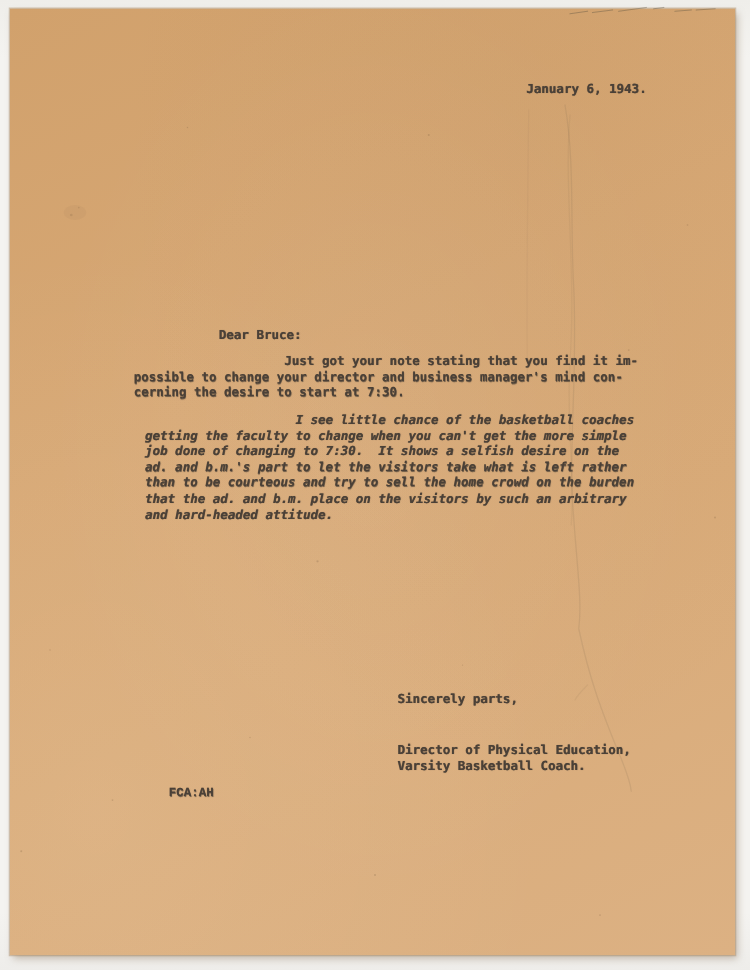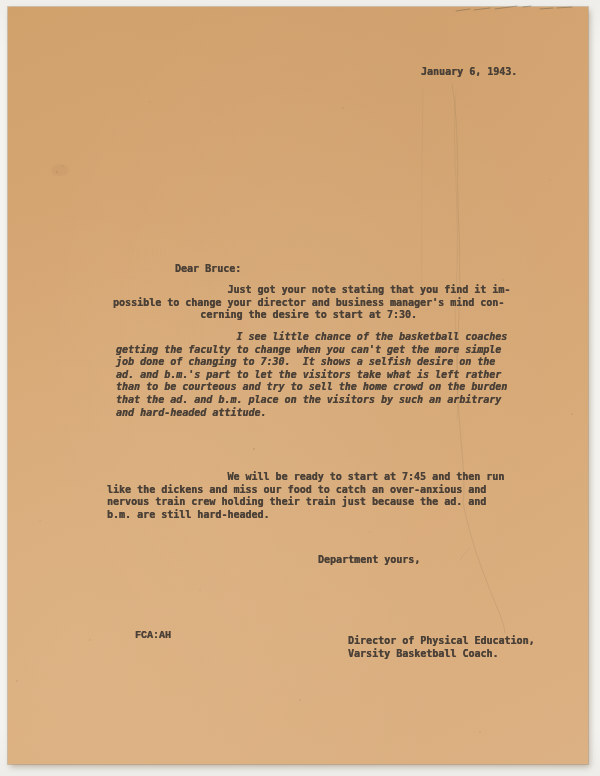--- a/index.html
+++ b/index.html
@@ -37,26 +37,26 @@
     color: #4a4037;
     letter-spacing: 0;
     text-shadow:
       0.3px 0.3px 0.6px rgba(74,64,55,0.75),
       -0.2px 0px 0.5px rgba(74,64,55,0.35);
   }
   
   .date-line        { left: 413px; top: 59px;  }
   .recipient        { left: 127px; top: 196px; }
   .salutation       { left: 127px; top: 256px; margin-left: 40px; }
-  .para-1           { left: 99px;  top: 277px; text-align: center; }
+  .para-1           { left: 99px;  top: 277px; }
   .para-2           { left: 108px;  top: 324px; font-style: italic; }
   .para-3           { left: 99px;  top: 421px; }
   .para-4           { left: 99px;  top: 464px; }
   .closing          { left: 310px; top: 547px; }
-  .signature        { left: 310px; top: 628px; margin-left: 30px; }
+  .signature        { left: 310px; top: 588px; }
   .initials         { left: 127px; top: 623px; font-family: Liberation Mono, monospace; }
   .overlay {
     position: absolute; inset: 0;
     pointer-events: none;
   }
 </style>
 </head>
 <body>
 
 <div class="scan-bg"></div>
@@ -74,26 +74,22 @@
 
   <div class="typed para-2">                    I see little chance of the basketball coaches
 getting the faculty to change when you can't get the more simple
 job done of changing to 7:30.  It shows a selfish desire on the
 ad. and b.m.'s part to let the visitors take what is left rather
 than to be courteous and try to sell the home crowd on the burden
 that the ad. and b.m. place on the visitors by such an arbitrary
 and hard-headed attitude.</div>
 
 
-  <div class="typed para-4">                    We will be ready to start at 7:45 and then run
-like the dickens and miss our food to catch an over-anxious and
-nervous train crew holding their train just because the ad. and
-b.m. are still hard-headed.</div>
 
-  <div class="typed closing">Department yours,</div>
+  <div class="typed closing">Sincerely parts,</div>
 
   <div class="typed signature">Director of Physical Education,
 Varsity Basketball Coach.</div>
 
   <div class="typed initials">FCA:AH</div>
 </div>
 
 <svg class="overlay" width="600" height="776" viewBox="0 0 600 776">
 
   <g fill="none" stroke="#7d6a52" stroke-width="1" stroke-linecap="round">

